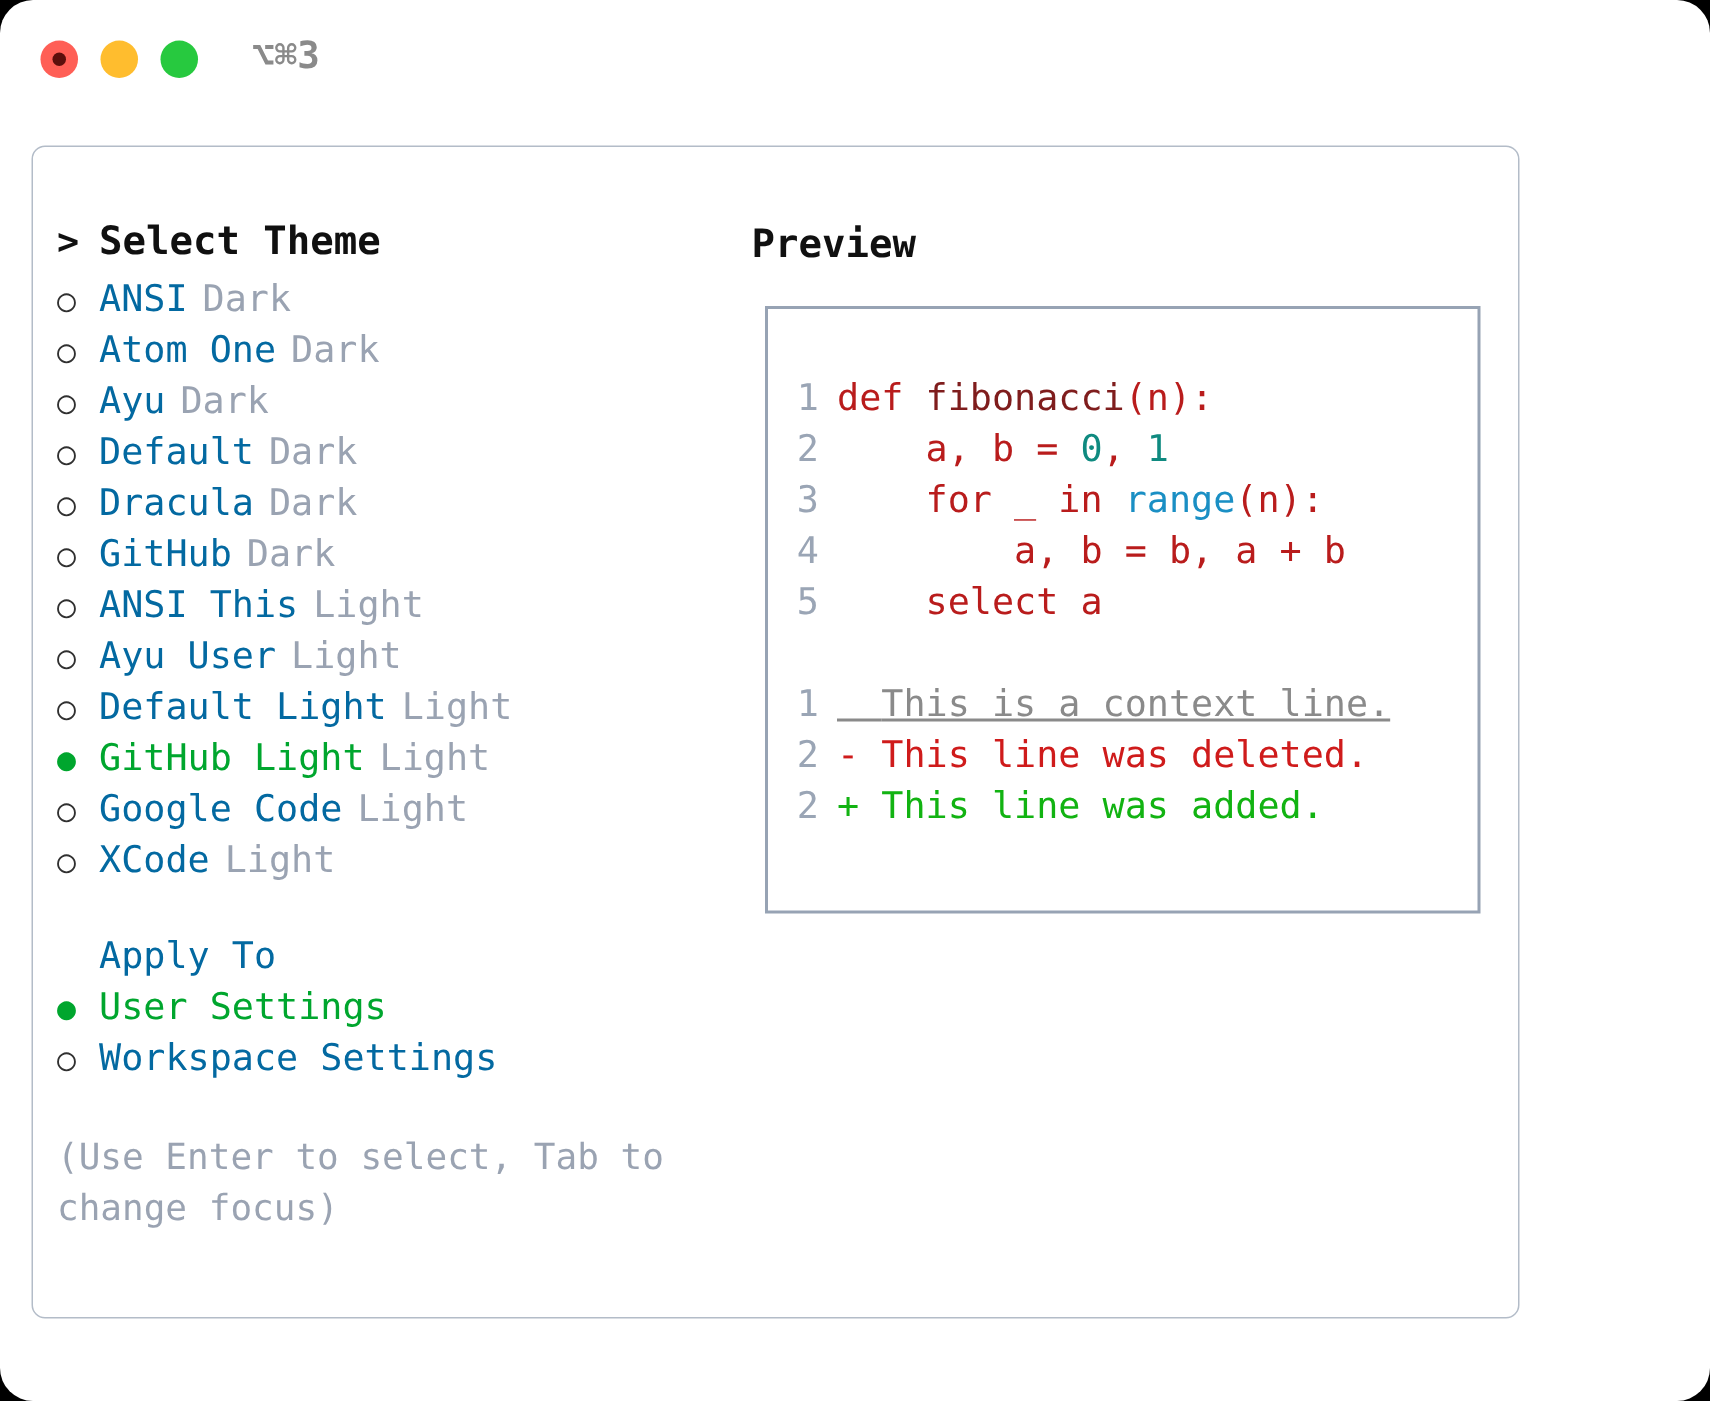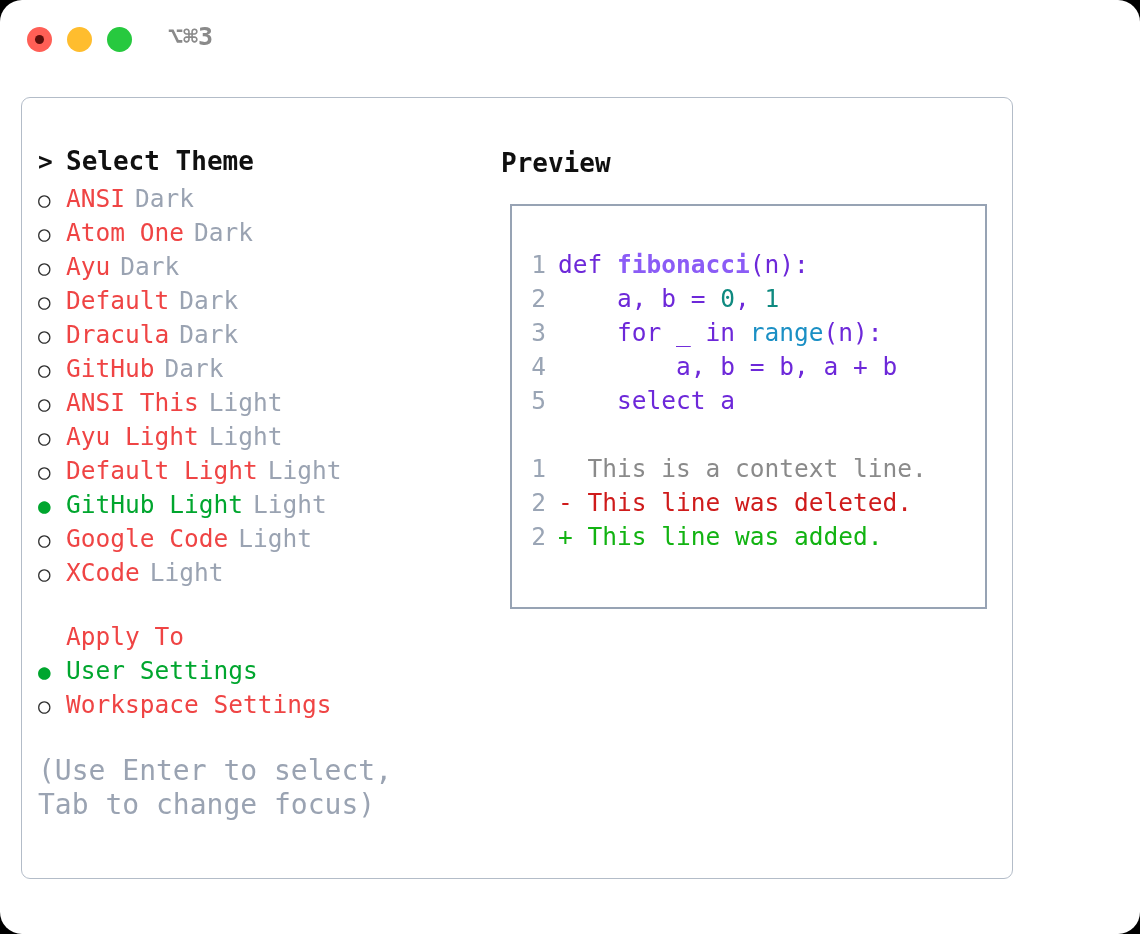--- a/index.html
+++ b/index.html
@@ -94,33 +94,33 @@
     display: inline-block;
     width: 28px;
     flex: 0 0 28px;
     color: #303030;
     font-size: 21px;
   }
   .bullet.dot-filled { color: #00a62e; font-size: 21px; }
   .bullet.caret { color: #101010; font-size: 24.5px; font-weight: bold; }
   .bullet.blank { color: transparent; }
 
-  .label { color: #ef4444; }
+  .label { color: #0369a1; }
   .label.bold  { font-weight: bold; color: #101010; }
   .label.green { color: #00a62e; }
   .tag {
     color: #9aa3b2;
     margin-left: 10px;
   }
 
   #header-row { height: 38px; font-size: 26px; }
   .spacer-md { height: 30px; }
 
   #hint {
-    font-size: 28px;
+    font-size: 24px;
     color: #9aa3b2;
     line-height: 34px;
     width: 410px;
     white-space: normal;
   }
 
   
   #preview-title {
     position: absolute;
     left: 479px;
@@ -153,25 +153,25 @@
     white-space: pre;
   }
   .lineno {
     display: inline-block;
     width: 24px;
     flex: 0 0 24px;
     text-align: right;
     color: #9aa5b5;
     margin-right: 12px;
   }
-  .code-text { color: #6d28d9; }
-  .tok-fn   { color: #8b5cf6; font-weight: bold; }
+  .code-text { color: #b91c1c; }
+  .tok-fn   { color: #7f1d1d; }
   .tok-num  { color: #0f8a80; }
   .tok-call { color: #1a8fc4; }
-  .diff-ctx { color: #8a8a8a; }
+  .diff-ctx { color: #8a8a8a; text-decoration: underline; }
   .diff-del { color: #cf1b1b; }
   .diff-add { color: #12b312; }
   .code-blank { height: 34px; }
 </style>
 </head>
 <body>
 
 <div id="window">
 
   <div id="titlebar">
@@ -191,21 +191,21 @@
       </div>
 
       <div id="theme-items">
           <div class="row"><span class="bullet">○</span><span class="label">ANSI</span><span class="tag">Dark</span></div>
           <div class="row"><span class="bullet">○</span><span class="label">Atom One</span><span class="tag">Dark</span></div>
           <div class="row"><span class="bullet">○</span><span class="label">Ayu</span><span class="tag">Dark</span></div>
           <div class="row"><span class="bullet">○</span><span class="label">Default</span><span class="tag">Dark</span></div>
           <div class="row"><span class="bullet">○</span><span class="label">Dracula</span><span class="tag">Dark</span></div>
           <div class="row"><span class="bullet">○</span><span class="label">GitHub</span><span class="tag">Dark</span></div>
           <div class="row"><span class="bullet">○</span><span class="label">ANSI This</span><span class="tag">Light</span></div>
-          <div class="row"><span class="bullet">○</span><span class="label">Ayu Light</span><span class="tag">Light</span></div>
+          <div class="row"><span class="bullet">○</span><span class="label">Ayu User</span><span class="tag">Light</span></div>
           <div class="row"><span class="bullet">○</span><span class="label">Default Light</span><span class="tag">Light</span></div>
           <div class="row"><span class="bullet dot-filled">●</span><span class="label green">GitHub Light</span><span class="tag">Light</span></div>
           <div class="row"><span class="bullet">○</span><span class="label">Google Code</span><span class="tag">Light</span></div>
           <div class="row"><span class="bullet">○</span><span class="label">XCode</span><span class="tag">Light</span></div>
         </div>
 
       <div class="spacer-md"></div>
 
       <div class="row">
         <span class="bullet blank">○</span>

